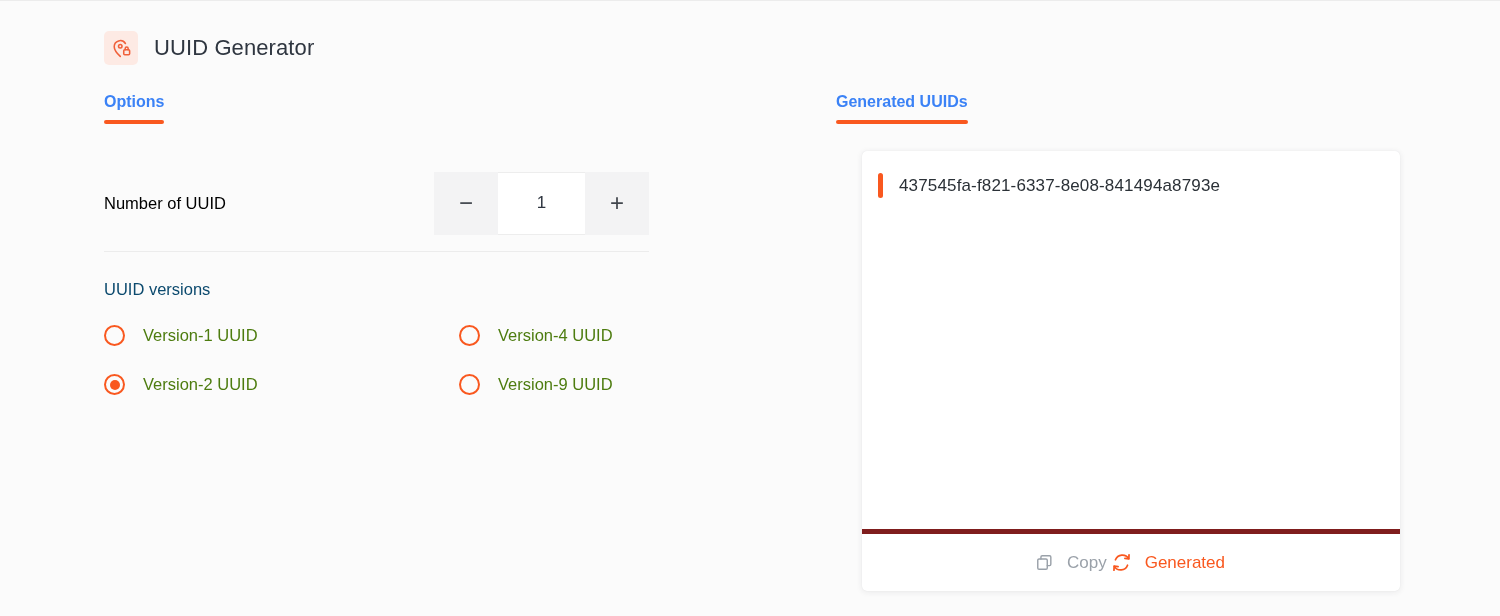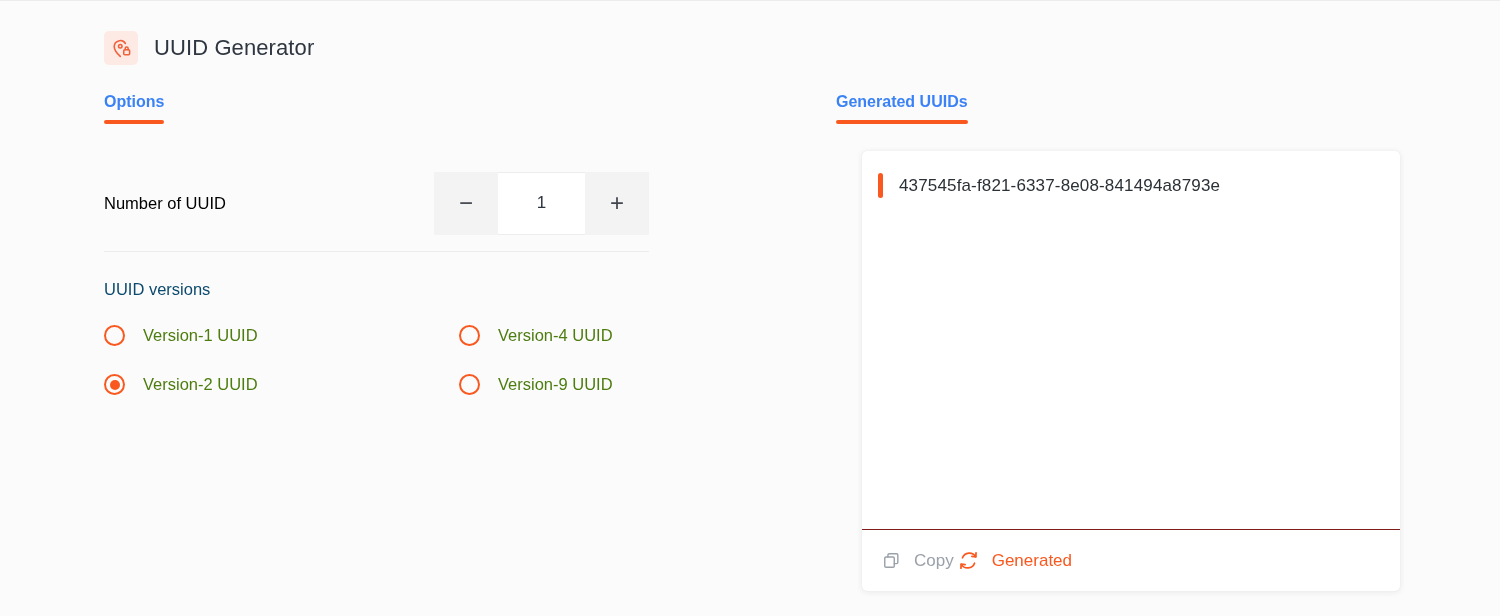--- a/index.html
+++ b/index.html
@@ -205,25 +205,25 @@
     flex: 0 0 auto;
   }
   .uuid-text {
     font-size: 17px;
     color: #2b3137;
     letter-spacing: .15px;
     white-space: nowrap;
   }
 
   .card-footer {
-    border-top: 1px solid #7f1d1d;
+    border-top: 5px solid #7f1d1d;
     height: 62px;
     display: flex;
     align-items: center;
-    justify-content: flex-start;
+    justify-content: center;
     padding: 0 20px 0 18px;
   }
   .footer-btn {
     display: flex;
     align-items: center;
     gap: 13px;
     background: none;
     border: none;
     cursor: pointer;
     font-family: "Liberation Sans", sans-serif;

